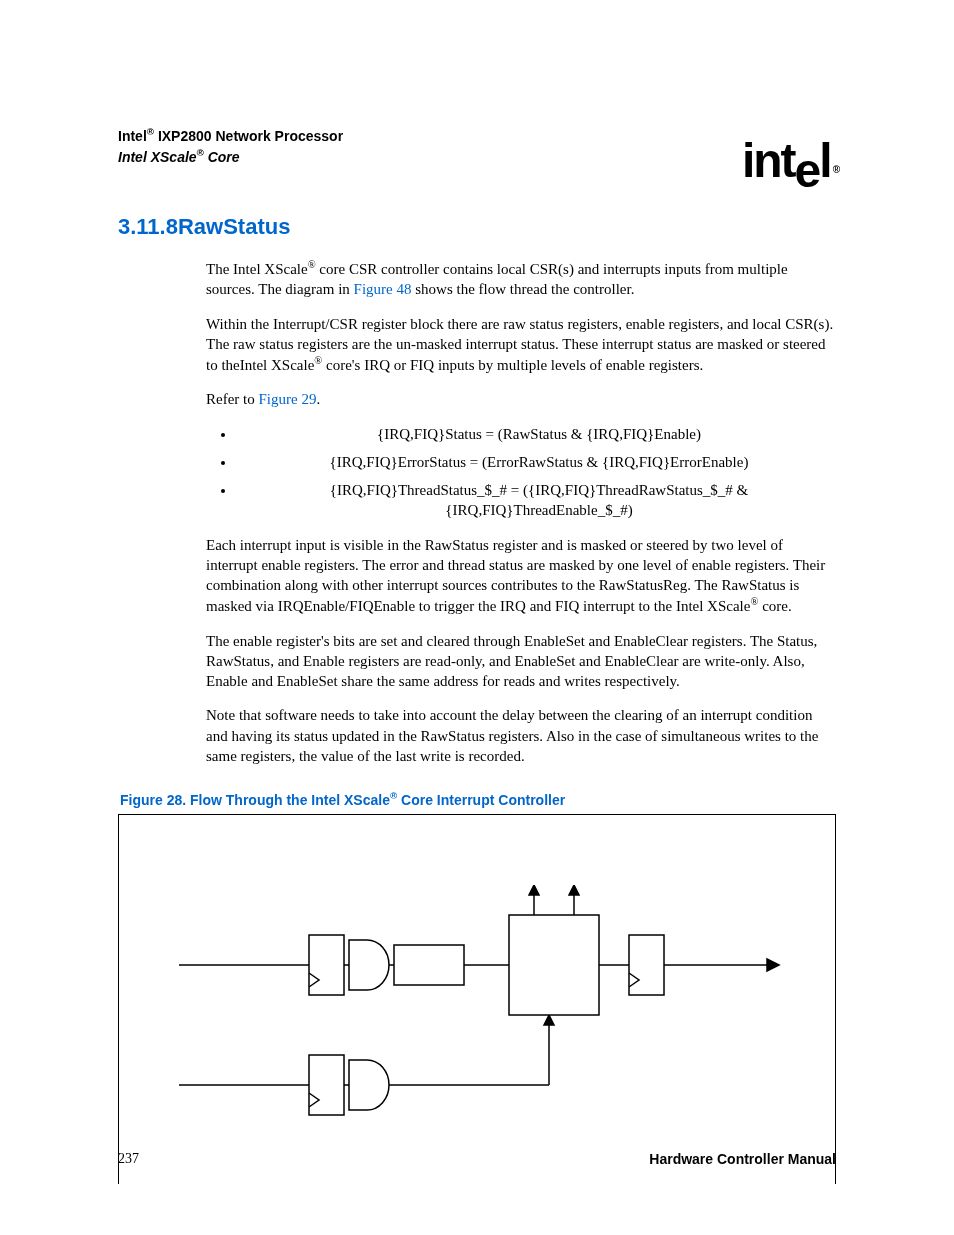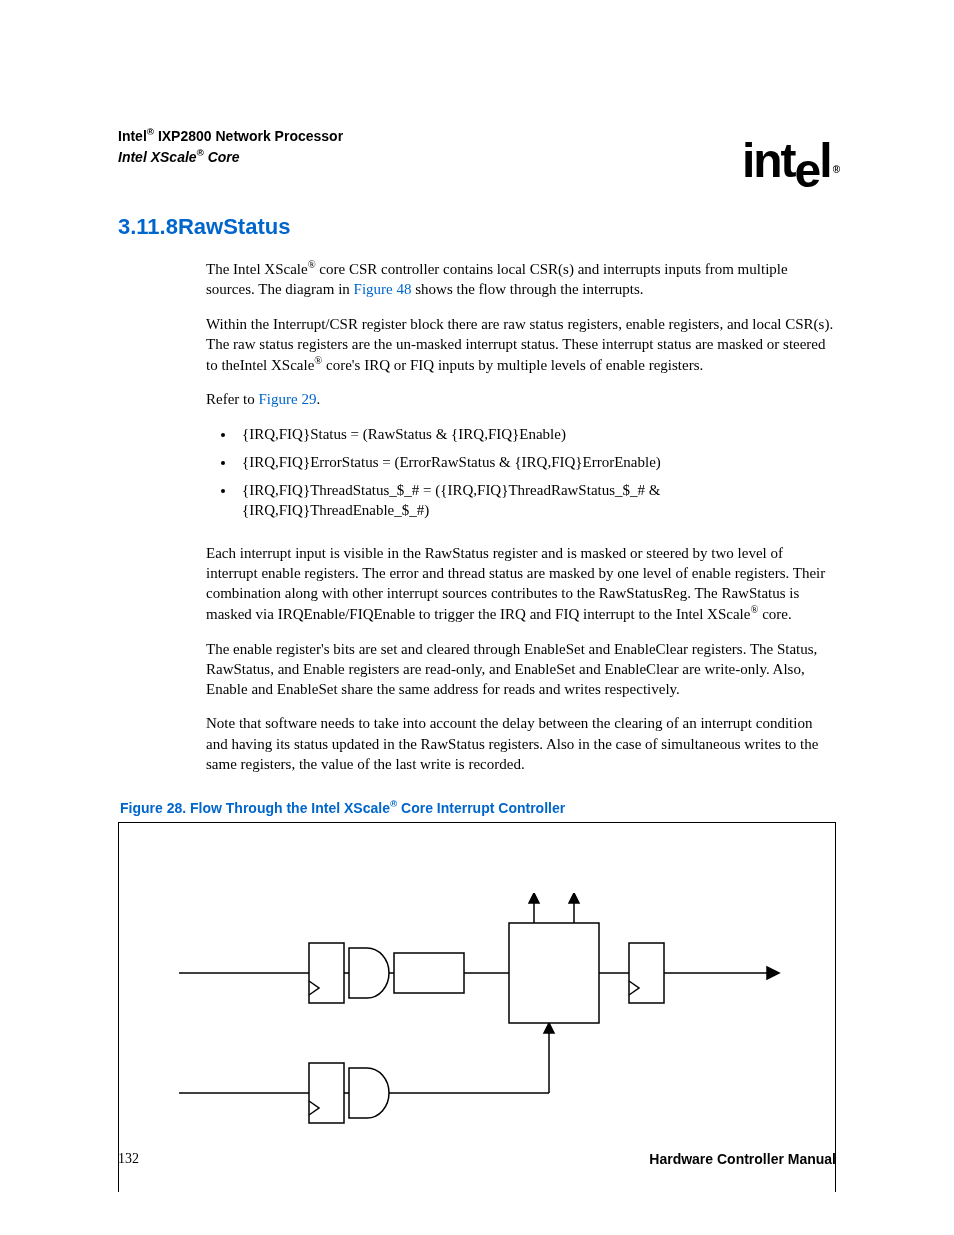--- a/index.html
+++ b/index.html
@@ -46,21 +46,21 @@
     font-size: 22px;
     margin-top: 48px;
     margin-bottom: 18px;
   }
   .body-text {
     margin-left: 88px;
     font-size: 15px;
     line-height: 1.35;
   }
   .body-text p { margin-bottom: 14px; }
-  .body-text ul { margin: 0 0 22px 30px; }
+  .body-text ul { margin: 0 0 14px 30px; text-align: center; }
   .body-text li { margin-bottom: 8px; padding-left: 6px;}
   .xref { color: #0066cc; }
   .figure-caption {
     font-family: Arial, Helvetica, sans-serif;
     color: #0066cc;
     font-weight: bold;
     font-size: 14px;
     margin-left: 2px;
     margin-top: 24px;
     margin-bottom: 0;
@@ -108,21 +108,21 @@
   </div>
 </div>
 
 <div class="section-heading">
   <span>3.11.8</span>
   <span>RawStatus</span>
 </div>
 
 <div class="body-text">
   <p>
-    <span>The Intel XScale</span><span class="sup">®</span><span> core CSR controller contains local CSR(s) and interrupts inputs from multiple sources. The diagram in </span><span class="xref">Figure 48</span><span> shows the flow through the interrupts.</span>
+    <span>The Intel XScale</span><span class="sup">®</span><span> core CSR controller contains local CSR(s) and interrupts inputs from multiple sources. The diagram in </span><span class="xref">Figure 48</span><span> shows the flow thread the controller.</span>
   </p>
   <p>
     <span>Within the Interrupt/CSR register block there are raw status registers, enable registers, and local CSR(s). The raw status registers are the un-masked interrupt status. These interrupt status are masked or steered to theIntel XScale</span><span class="sup">®</span><span> core's IRQ or FIQ inputs by multiple levels of enable registers.</span>
   </p>
   <p>
     <span>Refer to </span><span class="xref">Figure 29</span><span>.</span>
   </p>
   <ul>
     <li>{IRQ,FIQ}Status = (RawStatus &amp; {IRQ,FIQ}Enable)</li>
     <li>{IRQ,FIQ}ErrorStatus = (ErrorRawStatus &amp; {IRQ,FIQ}ErrorEnable)</li>
@@ -181,15 +181,15 @@
       <rect x="450" y="50" width="35" height="60" fill="#fff"></rect>
       <polyline points="450,102 460,95 450,88"></polyline>
 
       <line x1="485" y1="80" x2="590" y2="80"></line>
       <polygon points="600,80 588,74 588,86" fill="#000"></polygon>
     </g>
   </svg>
 </div>
 
 <div class="footer">
-  <span>132</span>
+  <span>237</span>
   <span class="right">Hardware Controller Manual</span>
 </div>
 
 </body></html>

